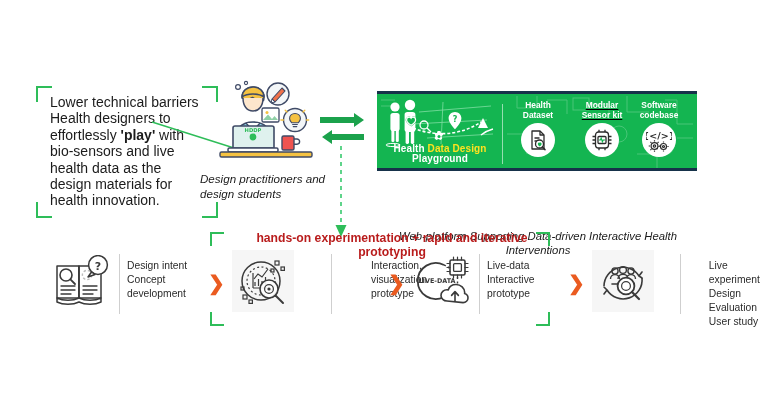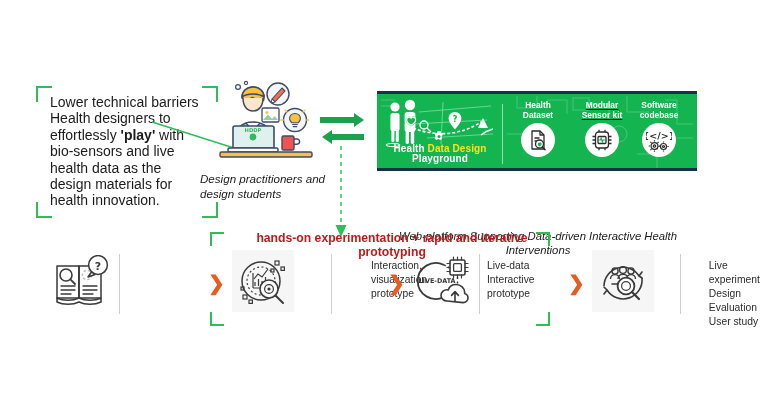--- a/index.html
+++ b/index.html
@@ -353,20 +353,23 @@
         </g>
         <circle cx="33" cy="20" r="4.6" fill="none" stroke="#bdbdbd" stroke-width="1.4" stroke-dasharray="2.4 2"></circle>
         <g>
           <circle cx="44" cy="10" r="9.4" fill="#fff" stroke="#3a3a3a" stroke-width="1.5"></circle>
           <path d="M37.5 17 L34 22 L41 19.5 Z" fill="#fff" stroke="#3a3a3a" stroke-width="1.5" stroke-linejoin="round"></path>
           <text x="44" y="14.5" font-family="DejaVu Sans, sans-serif" font-size="11" font-weight="bold" fill="#3a3a3a" text-anchor="middle">?</text>
         </g>
       </svg>
     </div>
     <div class="vrule"></div>
+    <div class="slabel">Design intent
+Concept
+development</div>
   </div>
 
   <div class="chev abs" id="chev-0">❯</div>
 
   <div class="step abs" id="step-1">
     <div class="thumb">
       <svg width="56" height="56" viewBox="0 0 56 56">
         <circle cx="26" cy="28" r="19" fill="none" stroke="#3a3a3a" stroke-width="1.5"></circle>
         <circle cx="26" cy="28" r="14" fill="none" stroke="#3a3a3a" stroke-width="1.2" stroke-dasharray="2 2.4"></circle>
         <g stroke="#3a3a3a" stroke-width="1.2" fill="none">

